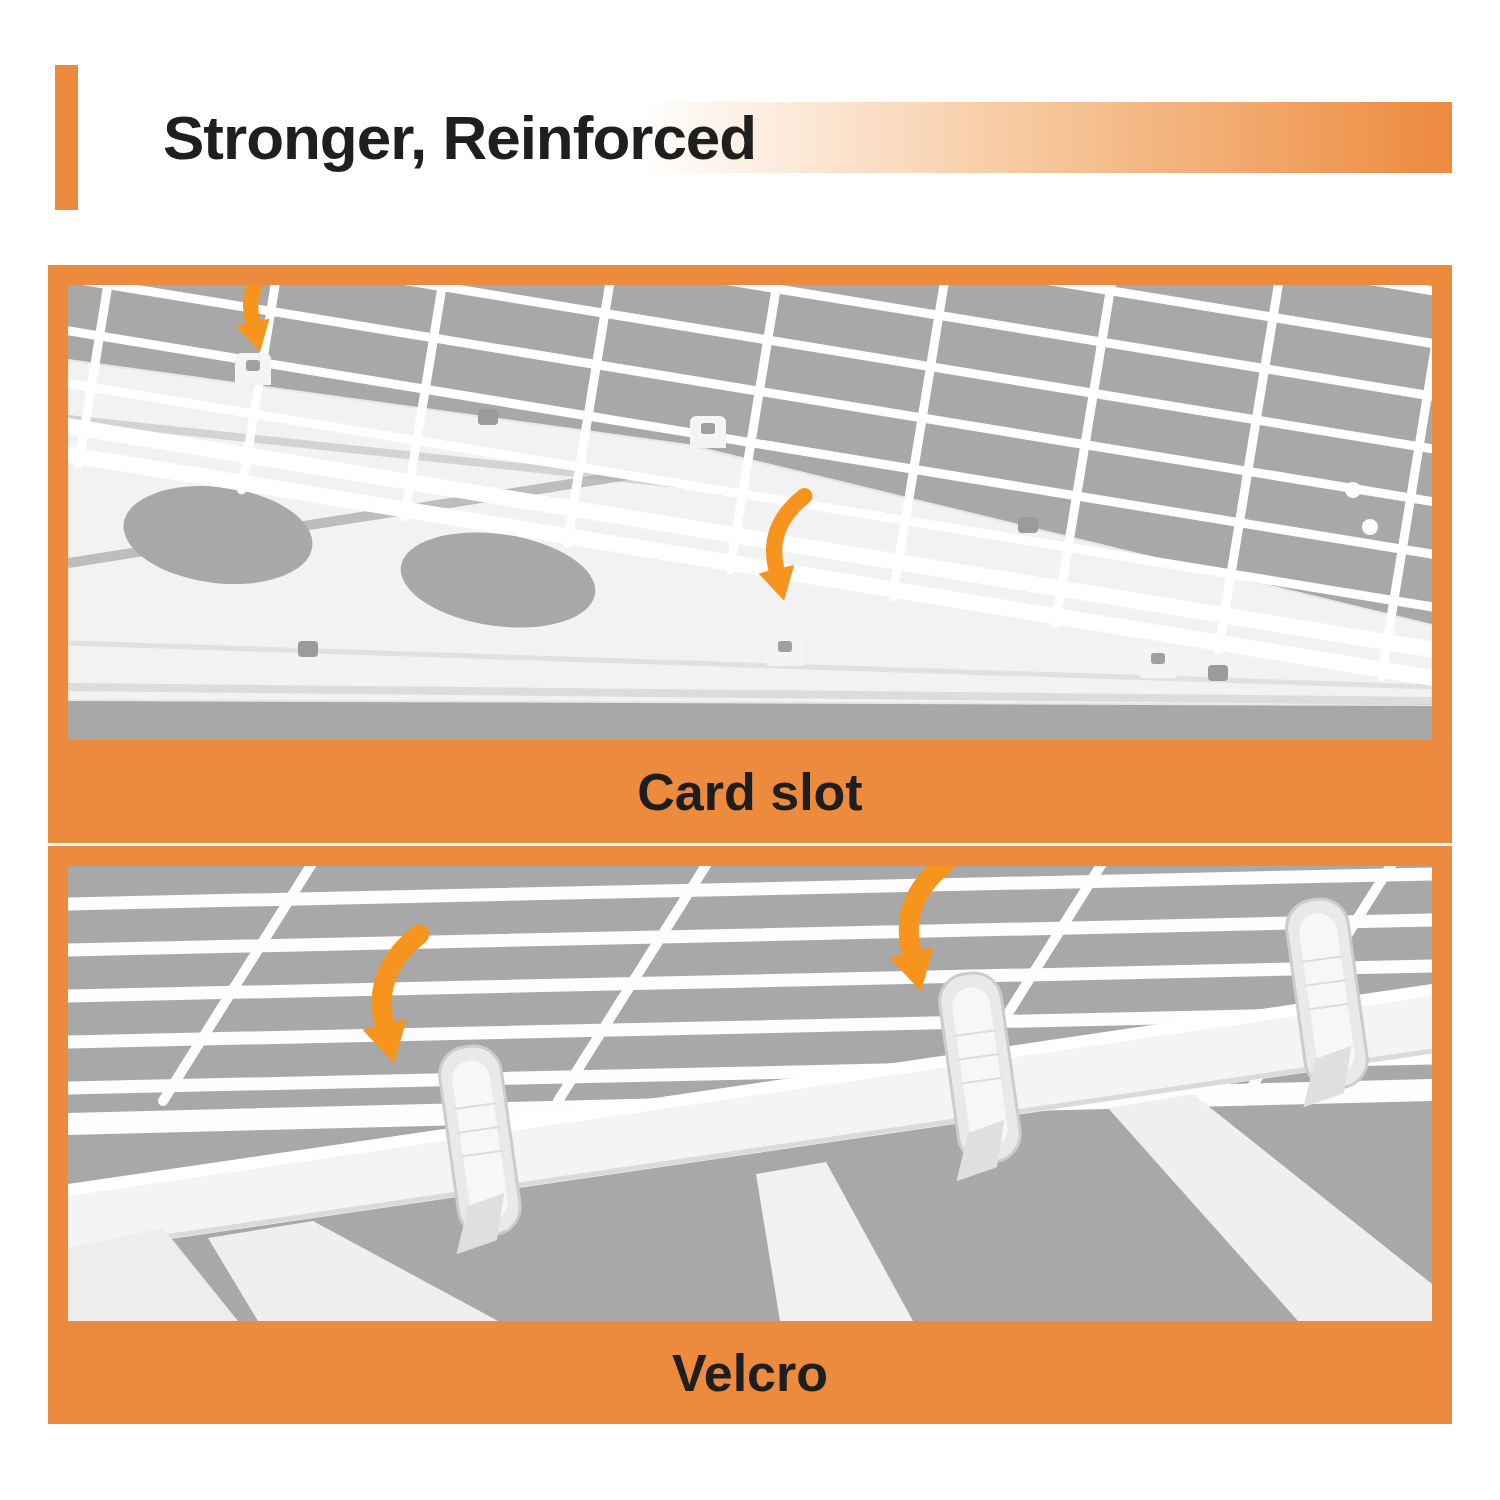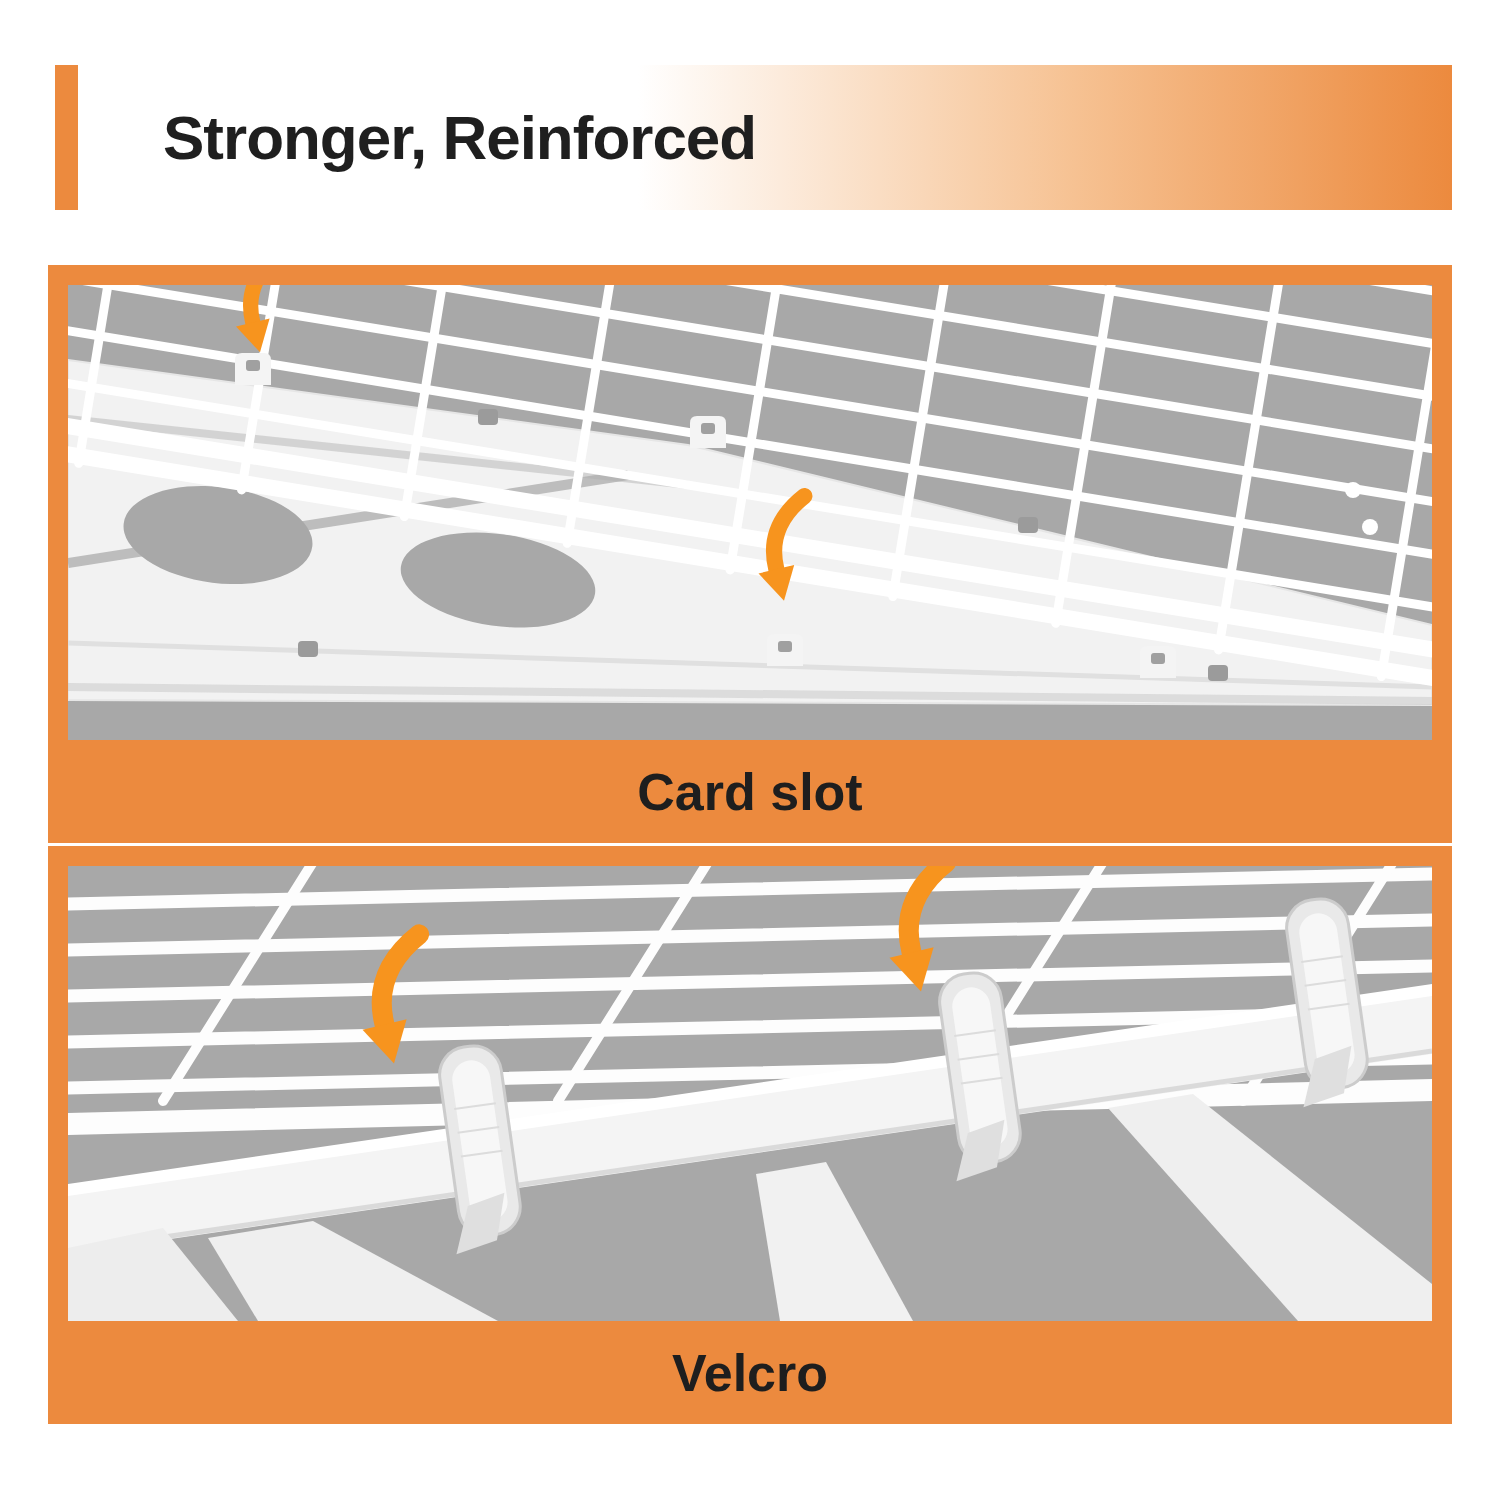--- a/index.html
+++ b/index.html
@@ -8,20 +8,21 @@
     background:#ffffff;
     font-family:"Liberation Sans", sans-serif;
     position:relative;
     overflow:hidden;
   }
 
   
   .header {
     position:absolute; top:65px; left:55px; width:1397px; height:145px;
     display:flex;
+    align-items:center;
   }
   .accent-bar {
     width:23px; height:100%;
     background:var(--accent-orange,#EC8A3E);
     margin-right:17px;
   }
   .title-band {
     flex:1;
     background:linear-gradient(90deg,#ffffff 0%,#ffffff 40%,#f6c293 72%,var(--accent-orange,#EC8A3E) 100%);
     display:flex; align-items:center;

